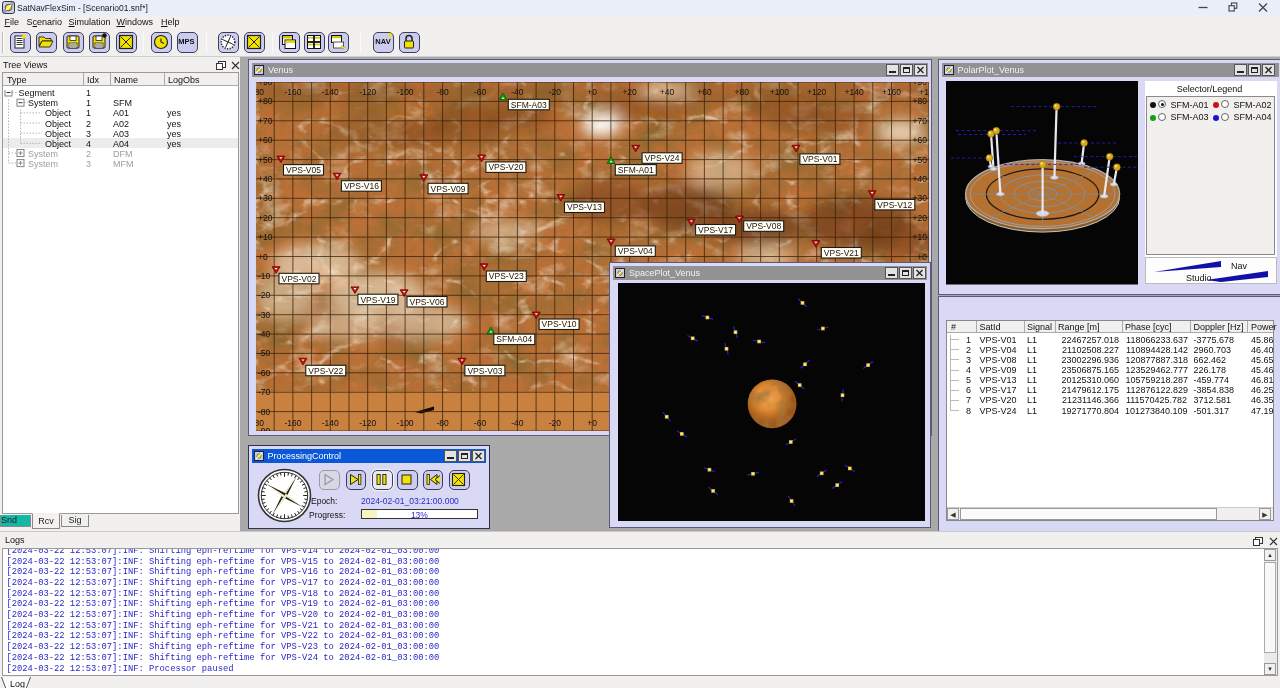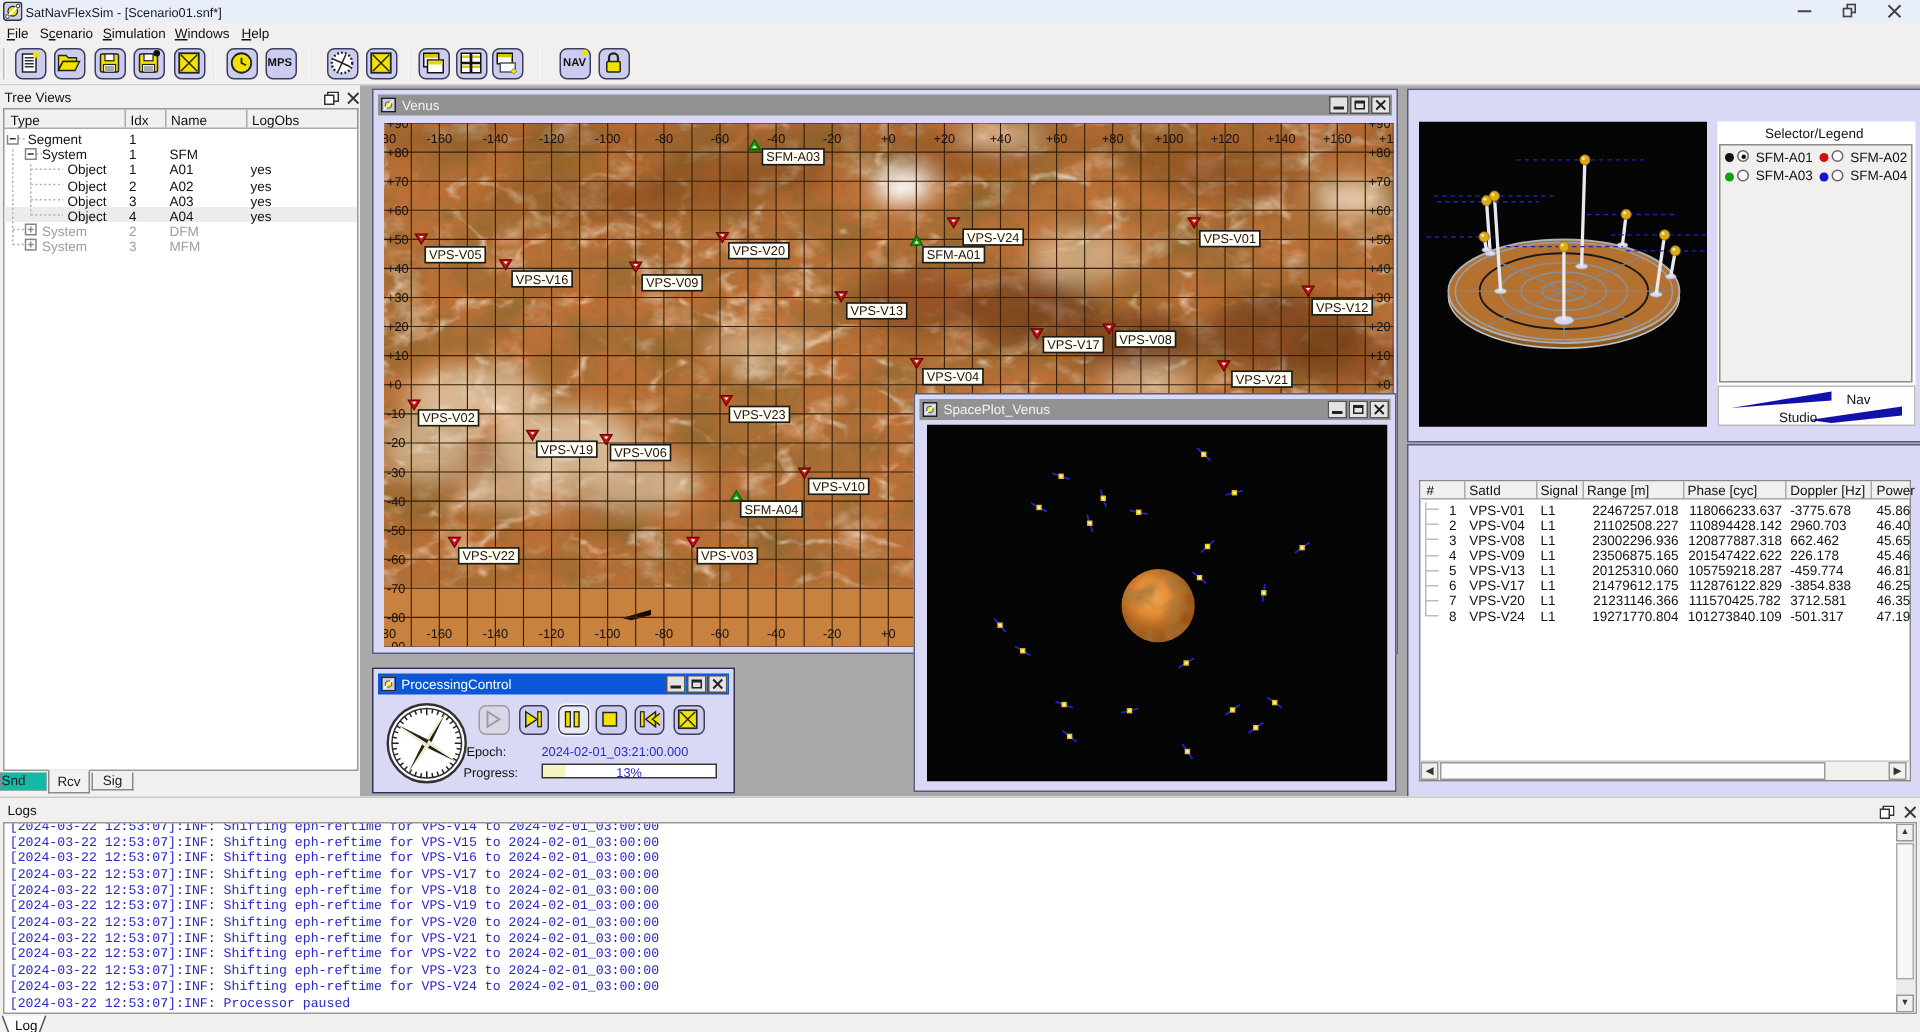--- a/index.html
+++ b/index.html
@@ -713,20 +713,32 @@
     <div class="abs" style="left:62.5px;top:50px;font-size:8.5px;color:#111">Epoch:</div>
     <div class="abs" style="left:112.5px;top:50.5px;font-size:8.5px;color:#2a2ac8">2024-02-01_03:21:00.000</div>
     <div class="abs" style="left:60.5px;top:64.5px;font-size:8.5px;color:#111">Progress:</div>
     <div class="abs" style="left:112.4px;top:63.9px;width:117px;height:10px;background:#fff;border:1px solid #333">
       <div class="abs" style="left:0;top:0;width:15px;height:8px;background:#f6f4c0"></div>
       <div class="abs" style="left:0;top:0;width:115px;text-align:center;font-size:8.5px;color:#2a2ac8">13%</div>
     </div>
   </div>
 
   <div class="win" style="left:697.5px;top:1.5px;width:345px;height:236.5px">
+    <div class="wtitle">
+        <div class="ti">
+          <svg width="8" height="8" viewBox="0 0 8 8" style="position:absolute;left:0;top:0">
+            <circle cx="4" cy="4" r="2.2" fill="#f2e200" stroke="#333" stroke-width="0.5"></circle>
+            <line x1="1" y1="7" x2="7" y2="1" stroke="#fff" stroke-width="1"></line>
+          </svg>
+        </div>
+        <span class="tx">PolarPlot_Venus</span>
+      <div class="wbtns" style="right:4px"><span class="wb"><i style="position:absolute;left:2px;bottom:2px;width:7px;height:2px;background:#222"></i></span><span class="wb"><i style="position:absolute;left:2px;top:2px;width:7px;height:6px;border:1px solid #222;border-top:2px solid #222"></i></span><span class="wb"><svg width="11" height="10" style="position:absolute;left:0;top:0">
+              <path d="M2.5 2 L8.5 8 M8.5 2 L2.5 8" stroke="#222" stroke-width="1.3"></path>
+            </svg></span></div>
+    </div>
     <svg style="position:absolute;left:7.5px;top:21.5px" width="192" height="203.5" viewBox="0 0 192 203.5">
       <rect width="192" height="203.5" fill="#050505"></rect>
 
       <ellipse cx="96.6" cy="116.6" rx="77" ry="34.5" fill="#8a5a22" stroke="#c0c4c8" stroke-width="1"></ellipse>
         <ellipse cx="96.6" cy="113.1" rx="77" ry="34.5" fill="#b5712f"></ellipse>
         <ellipse cx="96.6" cy="113.1" rx="77.0" ry="34.5" fill="none" stroke="#a8b0b8" stroke-width="1.3"></ellipse>
         <ellipse cx="96.6" cy="113.1" rx="72.4" ry="32.4" fill="none" stroke="#98a0a8" stroke-width="1.0"></ellipse>
         <ellipse cx="96.6" cy="113.1" rx="56.2" ry="25.2" fill="none" stroke="#1a1a1a" stroke-width="1.3"></ellipse>
         <ellipse cx="96.6" cy="113.1" rx="42.4" ry="19.0" fill="none" stroke="#8890a0" stroke-width="1.0"></ellipse>
         <ellipse cx="96.6" cy="113.1" rx="28.5" ry="12.8" fill="none" stroke="#8890a0" stroke-width="1.0"></ellipse>
@@ -850,21 +862,21 @@
         <div class="abs" style="left:111px;top:33.80px;width:61px;text-align:right">23002296.936</div>
         <div class="abs" style="left:178px;top:33.80px;width:63px;text-align:right">120877887.318</div>
         <div class="abs" style="left:246.5px;top:33.80px">662.462</div>
         <div class="abs" style="left:304px;top:33.80px">45.65</div>
         <div class="abs" style="left:3px;top:48.50px;width:9px;height:1px;background:#bbb"></div>
         <div class="abs" style="left:3px;top:38.50px;width:1px;height:10px;background:#bbb"></div>
         <div class="abs" style="left:14px;top:44.00px;width:10px;text-align:right">4</div>
         <div class="abs" style="left:32.5px;top:44.00px">VPS-V09</div>
         <div class="abs" style="left:80px;top:44.00px">L1</div>
         <div class="abs" style="left:111px;top:44.00px;width:61px;text-align:right">23506875.165</div>
-        <div class="abs" style="left:178px;top:44.00px;width:63px;text-align:right">201547422.622</div>
+        <div class="abs" style="left:178px;top:44.00px;width:63px;text-align:right">123529462.777</div>
         <div class="abs" style="left:246.5px;top:44.00px">226.178</div>
         <div class="abs" style="left:304px;top:44.00px">45.46</div>
         <div class="abs" style="left:3px;top:58.60px;width:9px;height:1px;background:#bbb"></div>
         <div class="abs" style="left:3px;top:48.60px;width:1px;height:10px;background:#bbb"></div>
         <div class="abs" style="left:14px;top:54.10px;width:10px;text-align:right">5</div>
         <div class="abs" style="left:32.5px;top:54.10px">VPS-V13</div>
         <div class="abs" style="left:80px;top:54.10px">L1</div>
         <div class="abs" style="left:111px;top:54.10px;width:61px;text-align:right">20125310.060</div>
         <div class="abs" style="left:178px;top:54.10px;width:63px;text-align:right">105759218.287</div>
         <div class="abs" style="left:246.5px;top:54.10px">-459.774</div>
@@ -886,21 +898,21 @@
         <div class="abs" style="left:111px;top:74.40px;width:61px;text-align:right">21231146.366</div>
         <div class="abs" style="left:178px;top:74.40px;width:63px;text-align:center">111570425.782</div>
         <div class="abs" style="left:246.5px;top:74.40px">3712.581</div>
         <div class="abs" style="left:304px;top:74.40px">46.35</div>
         <div class="abs" style="left:3px;top:89.00px;width:9px;height:1px;background:#bbb"></div>
         <div class="abs" style="left:3px;top:79.00px;width:1px;height:10px;background:#bbb"></div>
         <div class="abs" style="left:14px;top:84.50px;width:10px;text-align:right">8</div>
         <div class="abs" style="left:32.5px;top:84.50px">VPS-V24</div>
         <div class="abs" style="left:80px;top:84.50px">L1</div>
         <div class="abs" style="left:111px;top:84.50px;width:61px;text-align:right">19271770.804</div>
-        <div class="abs" style="left:178px;top:84.50px;width:63px;text-align:center">101273840.109</div>
+        <div class="abs" style="left:178px;top:84.50px;width:63px;text-align:left">101273840.109</div>
         <div class="abs" style="left:246.5px;top:84.50px">-501.317</div>
         <div class="abs" style="left:304px;top:84.50px">47.19</div>
       <div class="abs" style="left:0;top:185.5px;width:325.5px;height:13.5px;background:#f1f0ef;border-top:1px solid #ccc">
         <div class="abs" style="left:0;top:0.5px;width:12px;height:12px;background:#f1f0ef;border:1px solid #999;text-align:center;font-size:7px;color:#333;line-height:12px">◀</div>
         <div class="abs" style="right:1.5px;top:0.5px;width:12px;height:12px;background:#f1f0ef;border:1px solid #999;text-align:center;font-size:7px;color:#333;line-height:12px">▶</div>
         <div class="abs" style="left:13px;top:0.5px;width:257px;height:12px;background:#fbfbfb;border:1px solid #999"></div>
       </div>
     </div>
   </div>
 </div>

